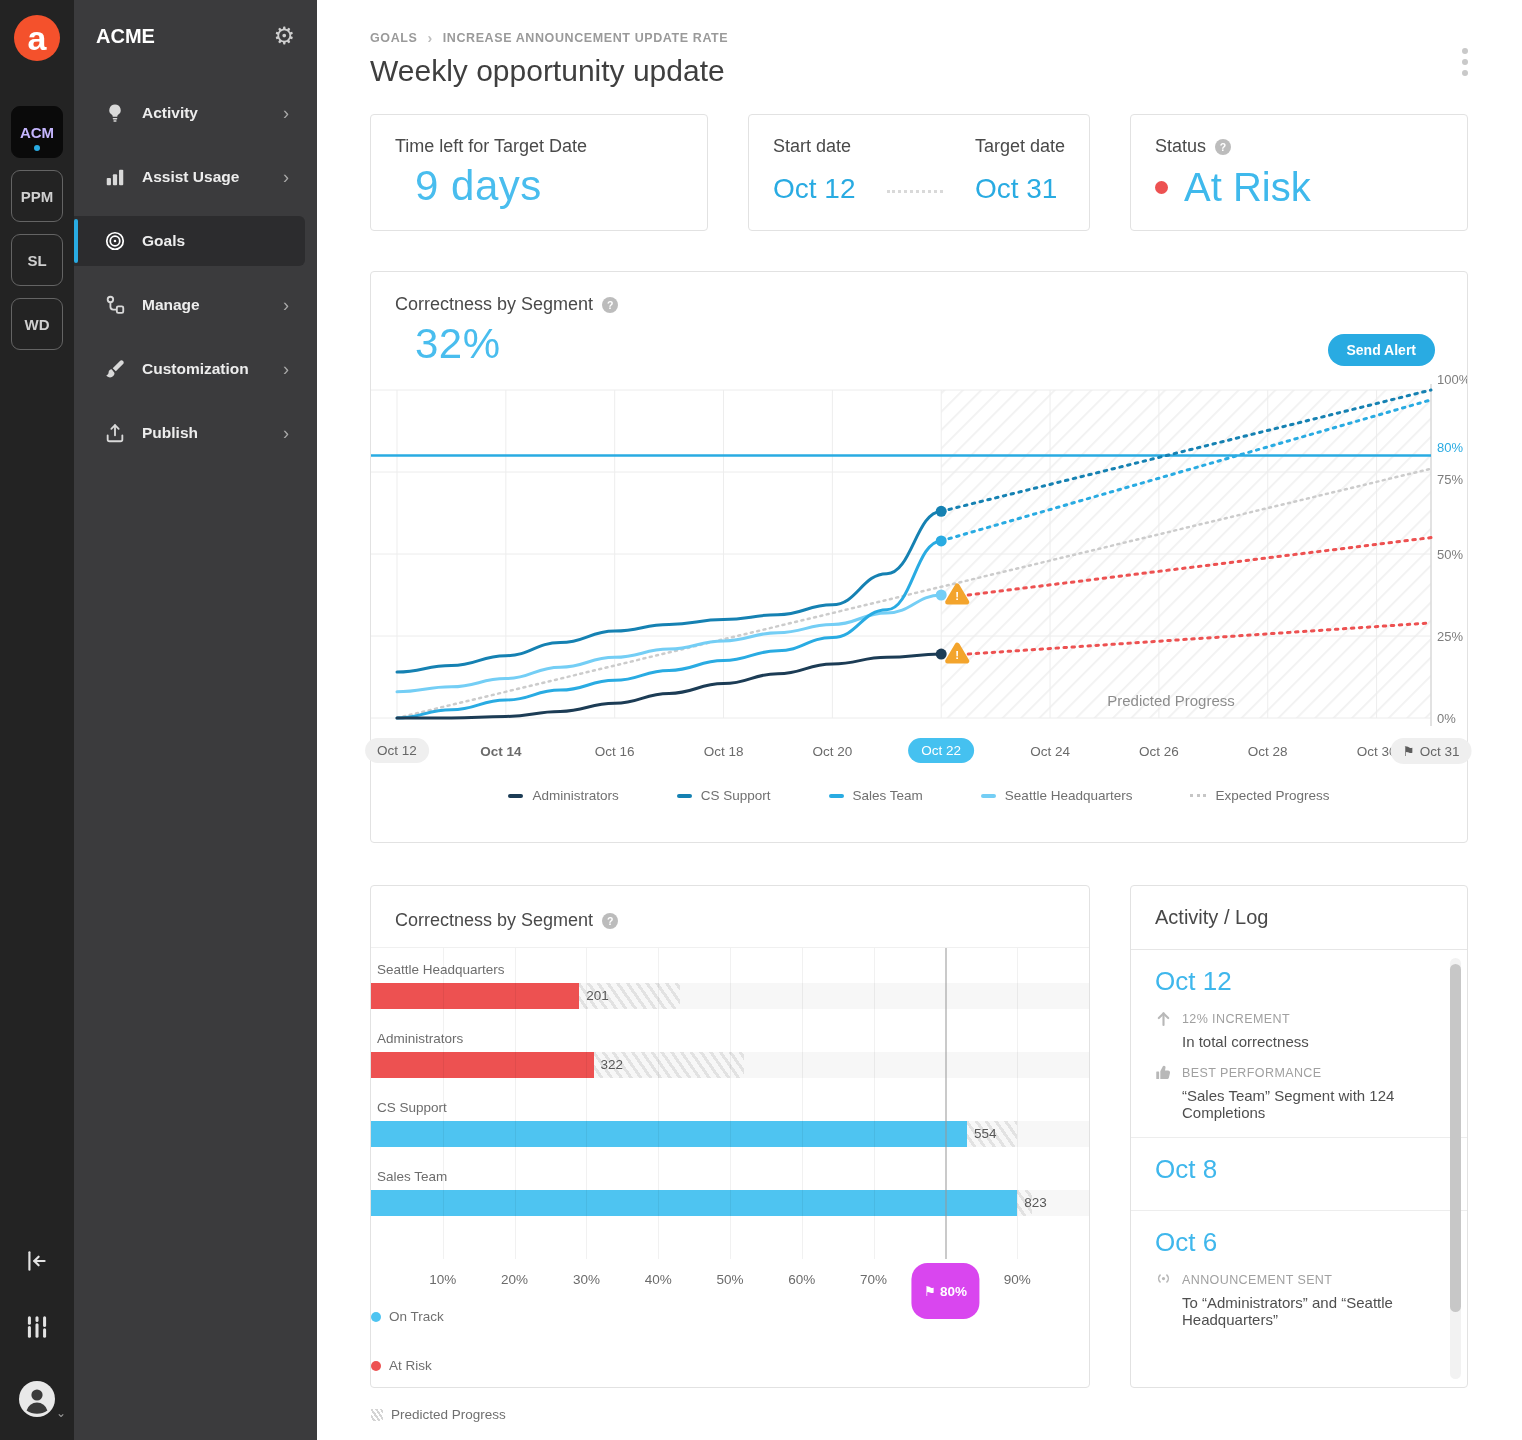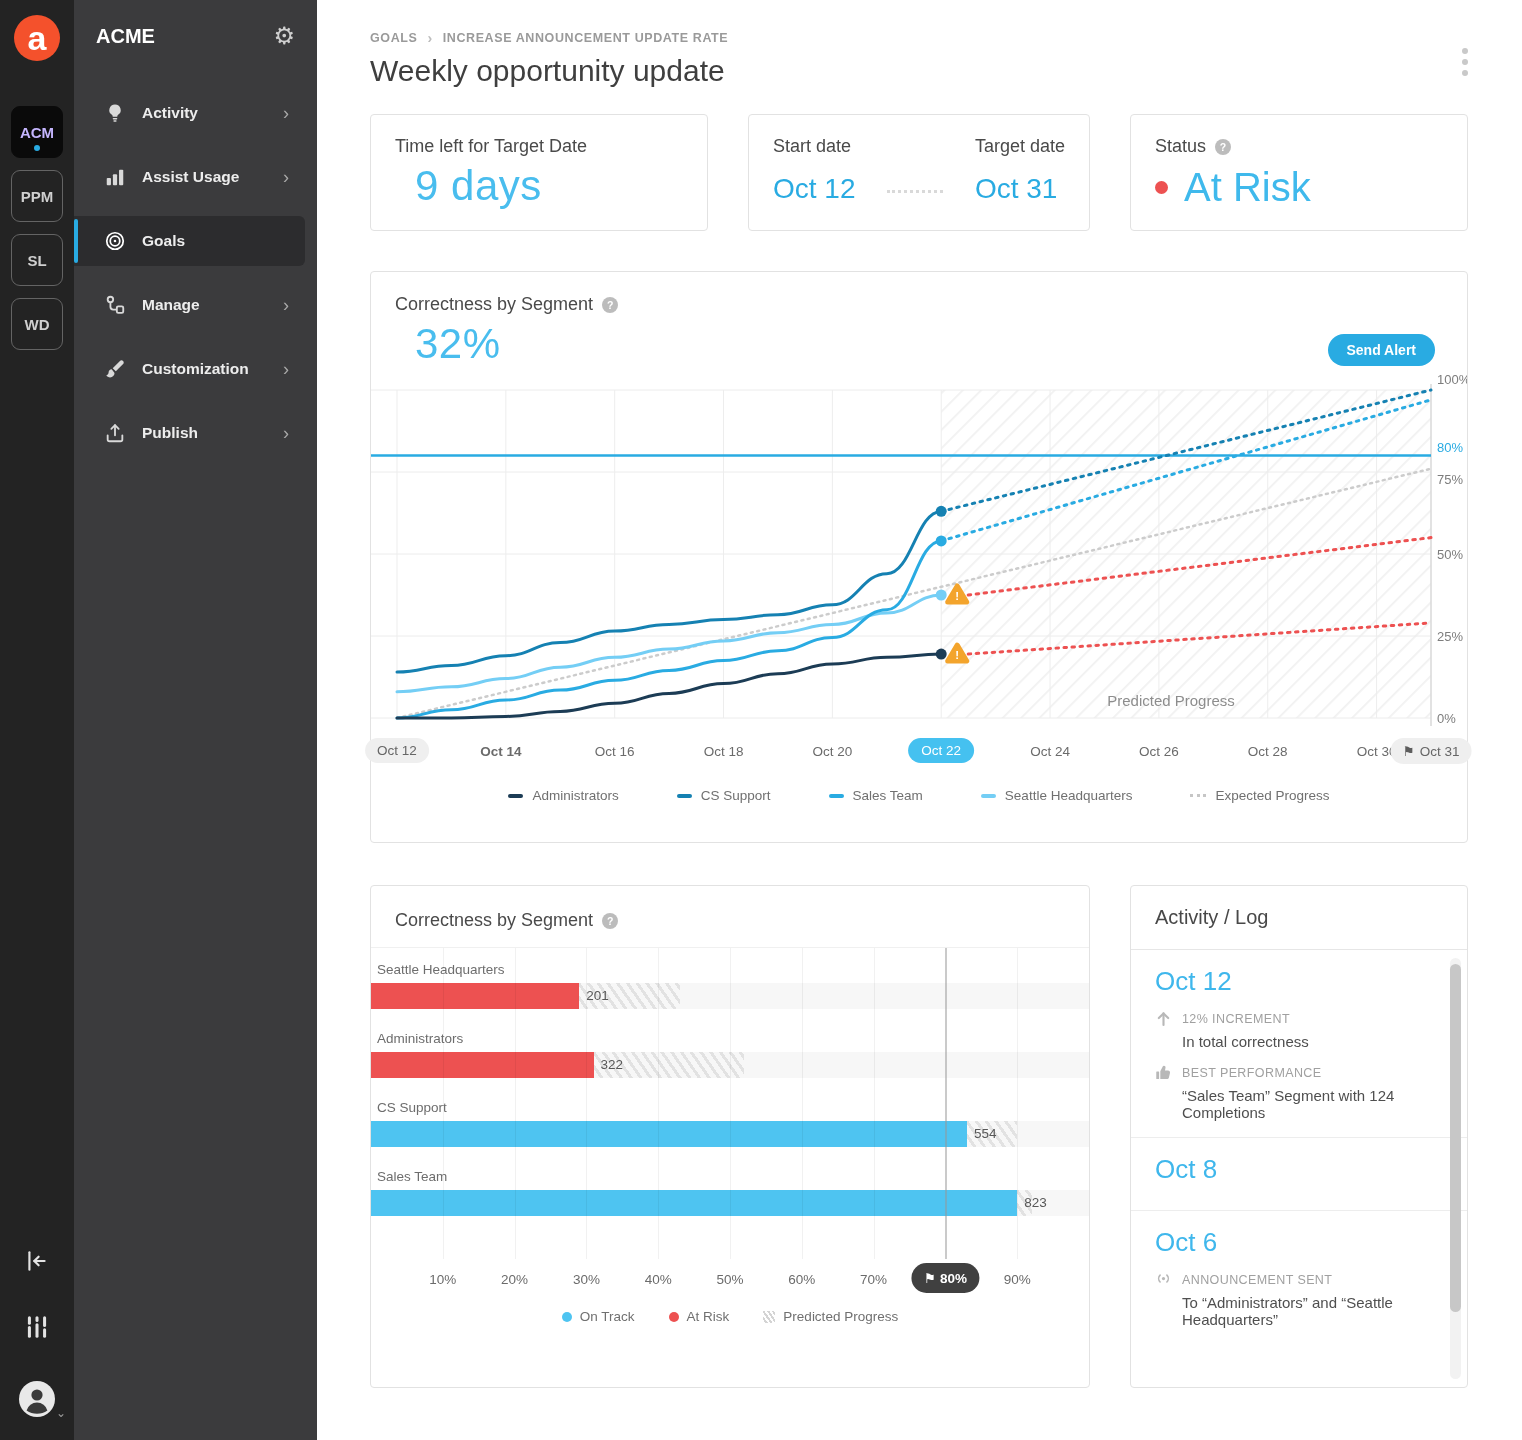--- a/index.html
+++ b/index.html
@@ -81,23 +81,23 @@
   .vgrid.goal { width:2px; background:rgba(150,150,150,0.5); }
   .bar-row { position:absolute; left:0; right:0; }
   .bar-cat { font-size:13.5px; color:#6d6d6d; margin:0 0 6px 6px; }
   .bar-track { position:relative; height:26px; background:#f7f7f7; }
   .bar-hatch { position:absolute; top:0; bottom:0;
      background:repeating-linear-gradient(55deg, #f7f7f7 0 5px, #e2e2e2 5px 8px); }
   .bar-fill { position:absolute; top:0; bottom:0; left:0; z-index:2; }
   .bar-val { position:absolute; z-index:4; font-size:13.5px; color:#585858; line-height:26px; }
   .bar-axis { position:relative; height:34px; margin-top:4px; }
   .b-tick { position:absolute; transform:translateX(-50%); top:9px; font-size:13.5px; color:#6b6b6b; }
-  .b-tick.pill { background:#404040; color:#fff; font-weight:bold; padding:7px 12px; border-radius:16px; top:0; }
+  .b-tick.pill { background:#d946ef; color:#fff; font-weight:bold; padding:20px 12px; border-radius:16px; top:0; }
   .b-tick.pill .flg { color:#fff; margin-right:4px; font-weight:normal; }
-  .bar-legend { display:flex; justify-content:center; gap:34px; margin-top:12px; }
+  .bar-legend { display:flex; justify-content:center; gap:34px; margin-top:12px;flex-direction:column; }
   .bl-item { display:flex; align-items:center; gap:8px; font-size:13.5px; color:#707070; cursor:pointer; }
   .bl-dot { width:10px; height:10px; border-radius:50%; }
   .bl-hatch { width:12px; height:12px; background:repeating-linear-gradient(55deg,#fff 0 2px,#d4d4d4 2px 4px); }
 
   
   .act-card { width:338px; height:503px; border:1px solid #e2e2e2; border-radius:4px; background:#fff; display:flex; flex-direction:column; }
   .act-head { padding:20px 24px; font-size:20px; color:#484848; border-bottom:1px solid #e6e6e6; }
   .act-body { position:relative; height:437px; overflow:hidden; }
   .act-entry { padding:16px 44px 16px 24px; }
   .act-entry + .act-entry { border-top:1px solid #ededed; }

